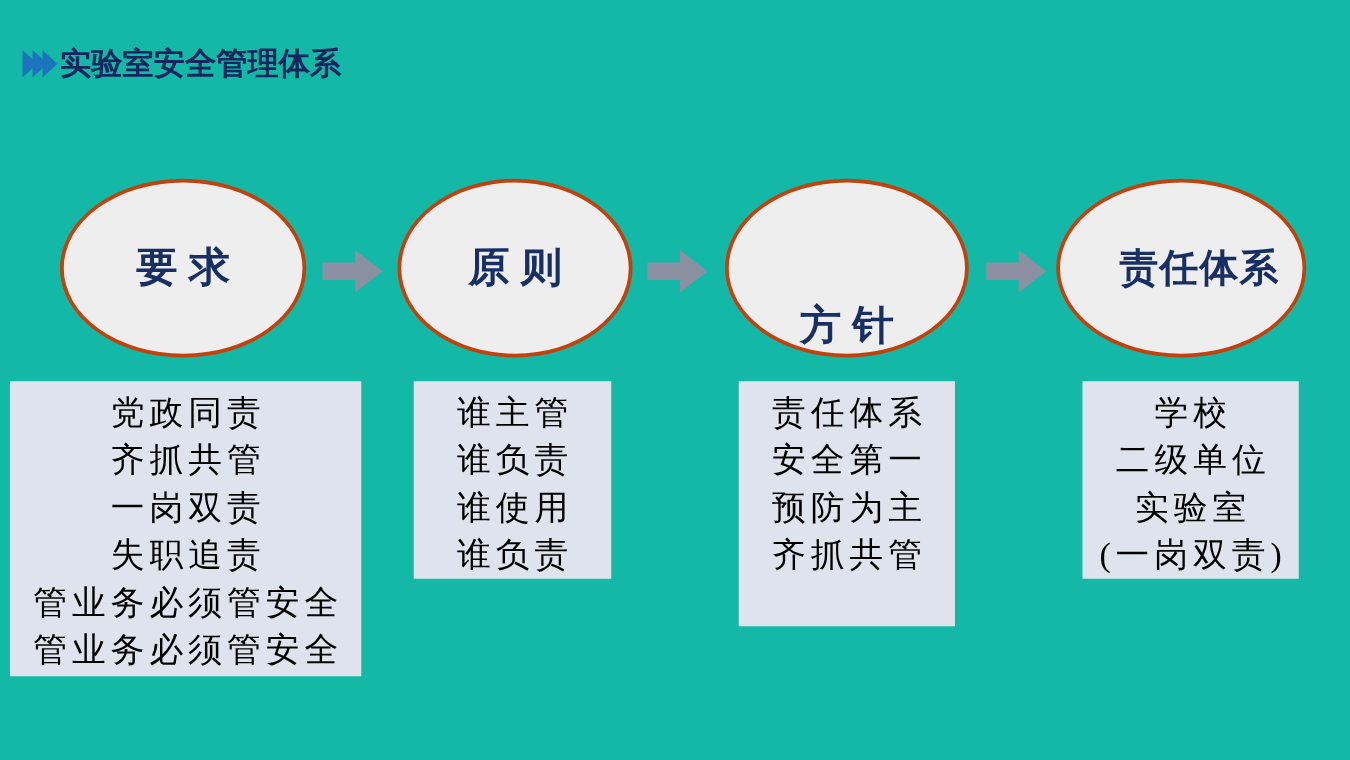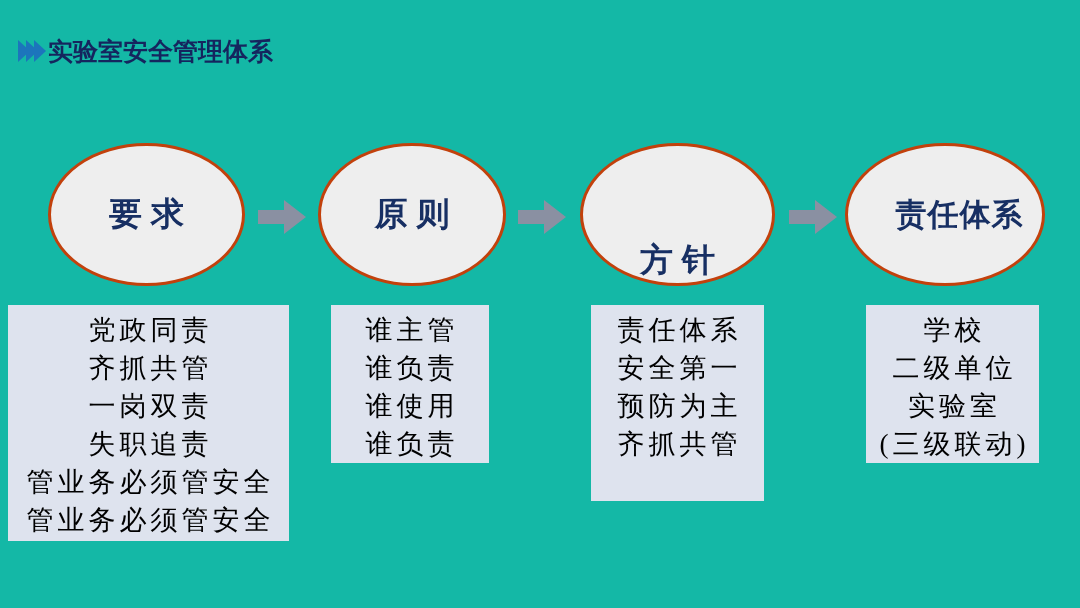--- a/index.html
+++ b/index.html
@@ -198,16 +198,16 @@
     <div class="line">责任体系</div>
     <div class="line">安全第一</div>
     <div class="line">预防为主</div>
     <div class="line">齐抓共管</div>
   </div>
 
   <div class="detail-box" style="left:866px; top:305px; width:173px; height:158px;">
     <div class="line">学校</div>
     <div class="line">二级单位</div>
     <div class="line">实验室</div>
-    <div class="line">(三级联动)</div>
+    <div class="line">(一岗双责)</div>
   </div>
 
 </div>
 
 </body></html>

